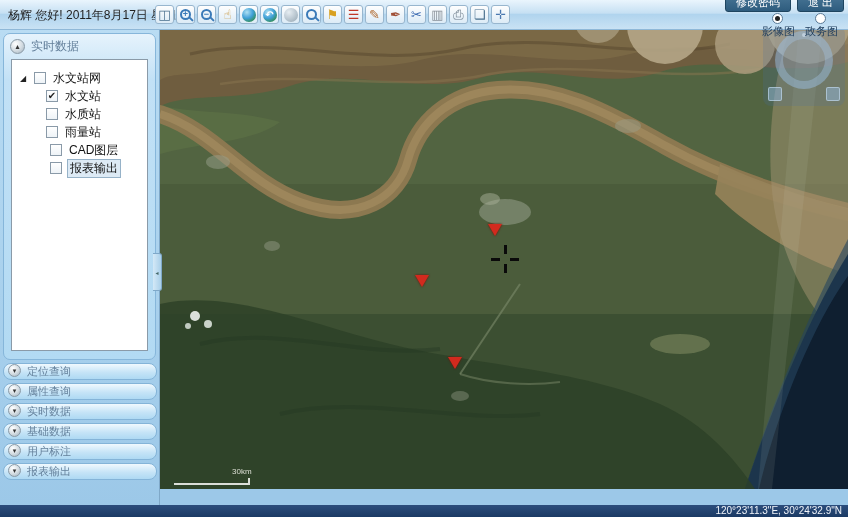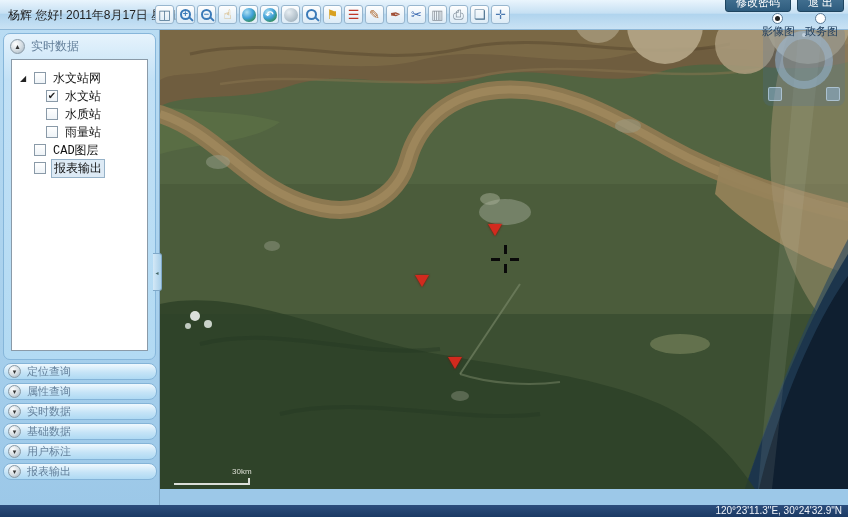--- a/index.html
+++ b/index.html
@@ -46,33 +46,33 @@
   .round-btn{width:15px;height:15px;border-radius:50%;flex:0 0 auto;
     background:radial-gradient(circle at 35% 30%,#ffffff,#d2dbe1 55%,#9fb0bc);
     border:1px solid #8a9aa6;display:flex;align-items:center;justify-content:center;
     font-size:8px;color:#333;box-sizing:border-box;cursor:pointer;}
   .round-btn.small{width:14px;height:14px;font-size:7px;}
   .panel-title{font-size:12px;color:#64809b;}
   .tree-box{position:absolute;left:7px;top:25px;right:7px;bottom:8px;background:#fff;
     border:1px solid #8a9aa8;overflow:hidden;padding-top:9px;box-sizing:border-box;}
   .tree-row{height:18px;display:flex;align-items:center;font-size:12px;color:#111;}
   .tree-row.with-exp{padding-left:8px;}
-  .tree-row.lvl0{padding-left:22px;}
+  .tree-row.lvl0{padding-left:38px;}
   .tree-row.lvl1{padding-left:34px;}
   .tree-row.with-exp.lvl0{padding-left:8px;}
   .exp{width:14px;font-size:8px;color:#222;flex:0 0 auto;}
   .cb{width:12px;height:12px;border:1px solid #8a9aa8;flex:0 0 auto;
     background:linear-gradient(#ffffff,#eef3f7);margin-right:5px;display:flex;align-items:center;
     justify-content:center;font-size:10px;line-height:1;color:#222;box-sizing:border-box;cursor:pointer;}
-  .tlabel{padding:0 2px;white-space:nowrap;font-family:Liberation Mono, monospace;}
+  .tlabel{padding:0 2px;white-space:nowrap;}
   .tlabel.focused{border:1px solid #96b2c8;background:#ddeaf5;}
   .sub-panels{position:absolute;left:0;top:333px;width:160px;}
   .bar{height:17px;margin:0 3px 3px 3px;
     background:linear-gradient(#f0f9fe,#c6e4f7 55%,#aed9f3);
-    border:1px solid #84b4d8;border-radius:8px;display:flex;align-items:center;gap:6px;
+    border:1px solid #84b4d8;border-radius:8px;display:flex;align-items:flex-start;gap:6px;
     padding:0 4px;box-sizing:border-box;cursor:pointer;}
   .bar .round-btn{width:13px;height:13px;font-size:7px;}
   .bar-title{font-size:11px;color:#64809b;white-space:nowrap;}
   .collapse-handle{position:absolute;left:153px;top:253px;width:8px;height:36px;z-index:6;
     background:linear-gradient(90deg,#d4e9f7,#a9cfe9);border:1px solid #7fa8c8;border-left:none;
     border-radius:0 3px 3px 0;font-size:6px;color:#466;display:flex;align-items:center;
     justify-content:center;cursor:pointer;}
 
   
   .map{position:absolute;left:160px;top:14px;width:688px;height:475px;overflow:hidden;background:#4b5c3b;}

